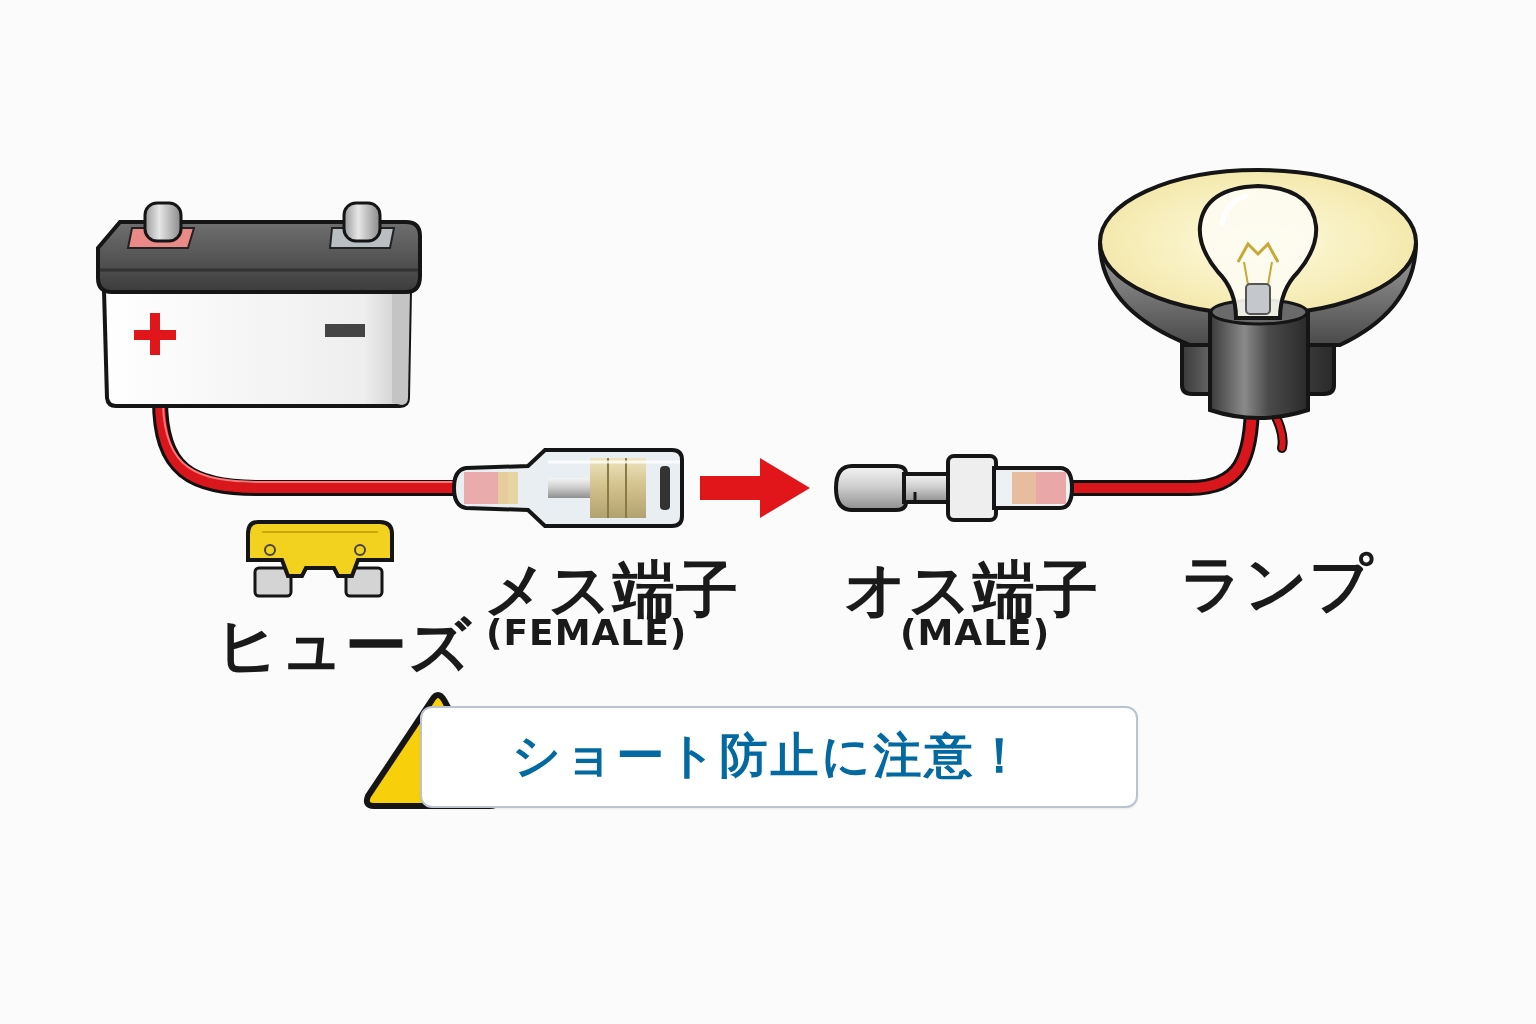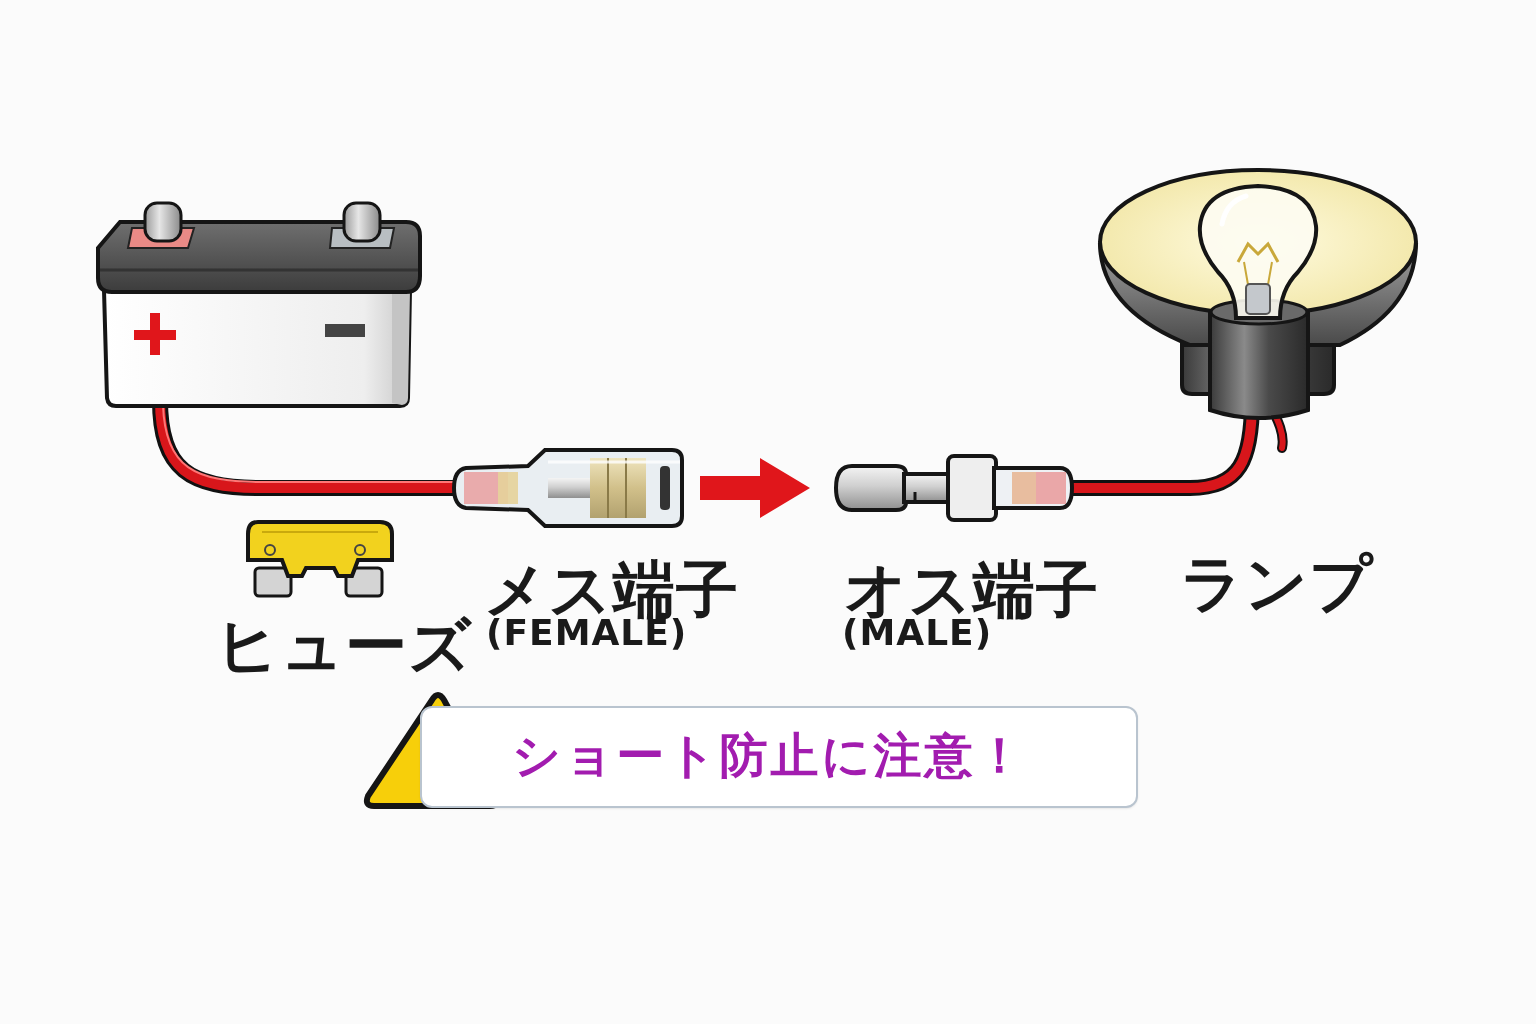--- a/index.html
+++ b/index.html
@@ -2,21 +2,21 @@
 <html><head>
 <meta charset="utf-8">
 <style>
   html,body{margin:0;padding:0;}
   body{width:1536px;height:1024px;background:#fbfbfb;position:relative;overflow:hidden;font-family:"DejaVu Sans",sans-serif;}
   svg.art{position:absolute;left:0;top:0;}
   .lbl{position:absolute;color:#1a1a1a;font-weight:bold;text-align:center;white-space:nowrap;font-family:"DejaVu Sans",sans-serif;}
   .jp{font-size:62px;letter-spacing:1px;}
   .en{font-size:36px;font-weight:bold;letter-spacing:1px;}
   .warn-box{position:absolute;left:420px;top:706px;width:714px;height:98px;border:2px solid #b9c4cf;border-radius:12px;background:#fff;box-shadow:0 1px 2px rgba(0,0,0,.08);}
-  .warn-text{position:absolute;left:512px;top:724px;font-size:48px;font-weight:bold;color:#a21caf;letter-spacing:3px;white-space:nowrap;}
+  .warn-text{position:absolute;left:512px;top:724px;font-size:48px;font-weight:bold;color:#0369a1;letter-spacing:3px;white-space:nowrap;}
 </style>
 </head>
 <body>
 
 <svg class="art" width="1536" height="1024" viewBox="0 0 1536 1024">
   <defs>
     <linearGradient id="caseG" x1="0" x2="1">
         <stop offset="0" stop-color="#ffffff"></stop>
         <stop offset="0.85" stop-color="#eeeeee"></stop>
         <stop offset="1" stop-color="#c8c8c8"></stop>
@@ -132,14 +132,14 @@
   </g>
 </svg>
 
 <div class="warn-box"></div>
 <div class="warn-text">ショート防止に注意！</div>
 
 <div class="lbl jp" style="left:216px;top:604px;">ヒューズ</div>
 <div class="lbl jp" style="left:484px;top:548px;">メス端子</div>
 <div class="lbl en" style="left:486px;top:612px;">(FEMALE)</div>
 <div class="lbl jp" style="left:844px;top:548px;">オス端子</div>
-<div class="lbl en" style="left:842px;top:612px;">(MALE)</div>
+<div class="lbl en" style="left:900px;top:612px;">(MALE)</div>
 <div class="lbl jp" style="left:1180px;top:542px;">ランプ</div>
 
 </body></html>

